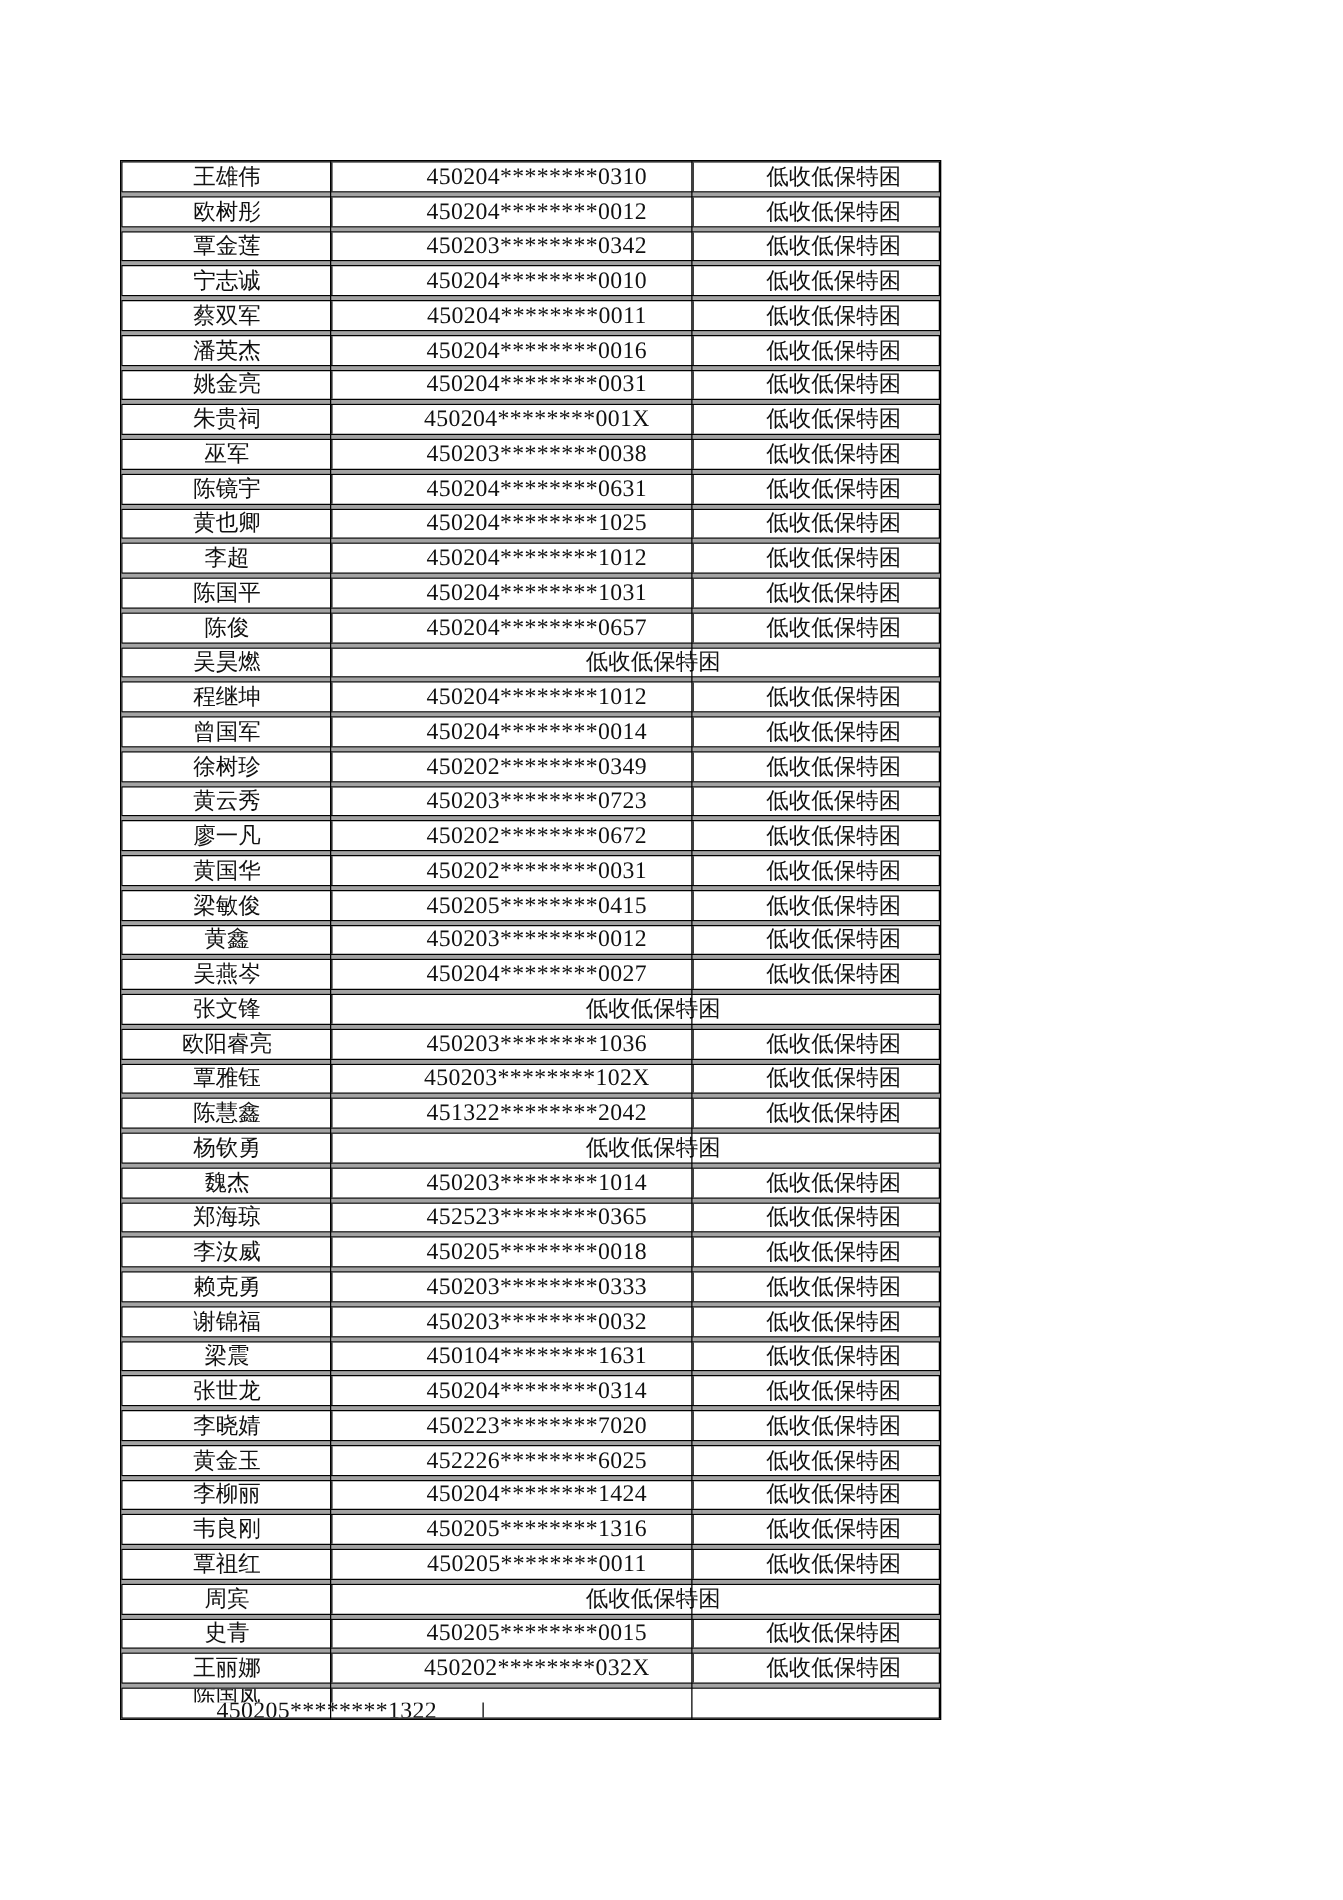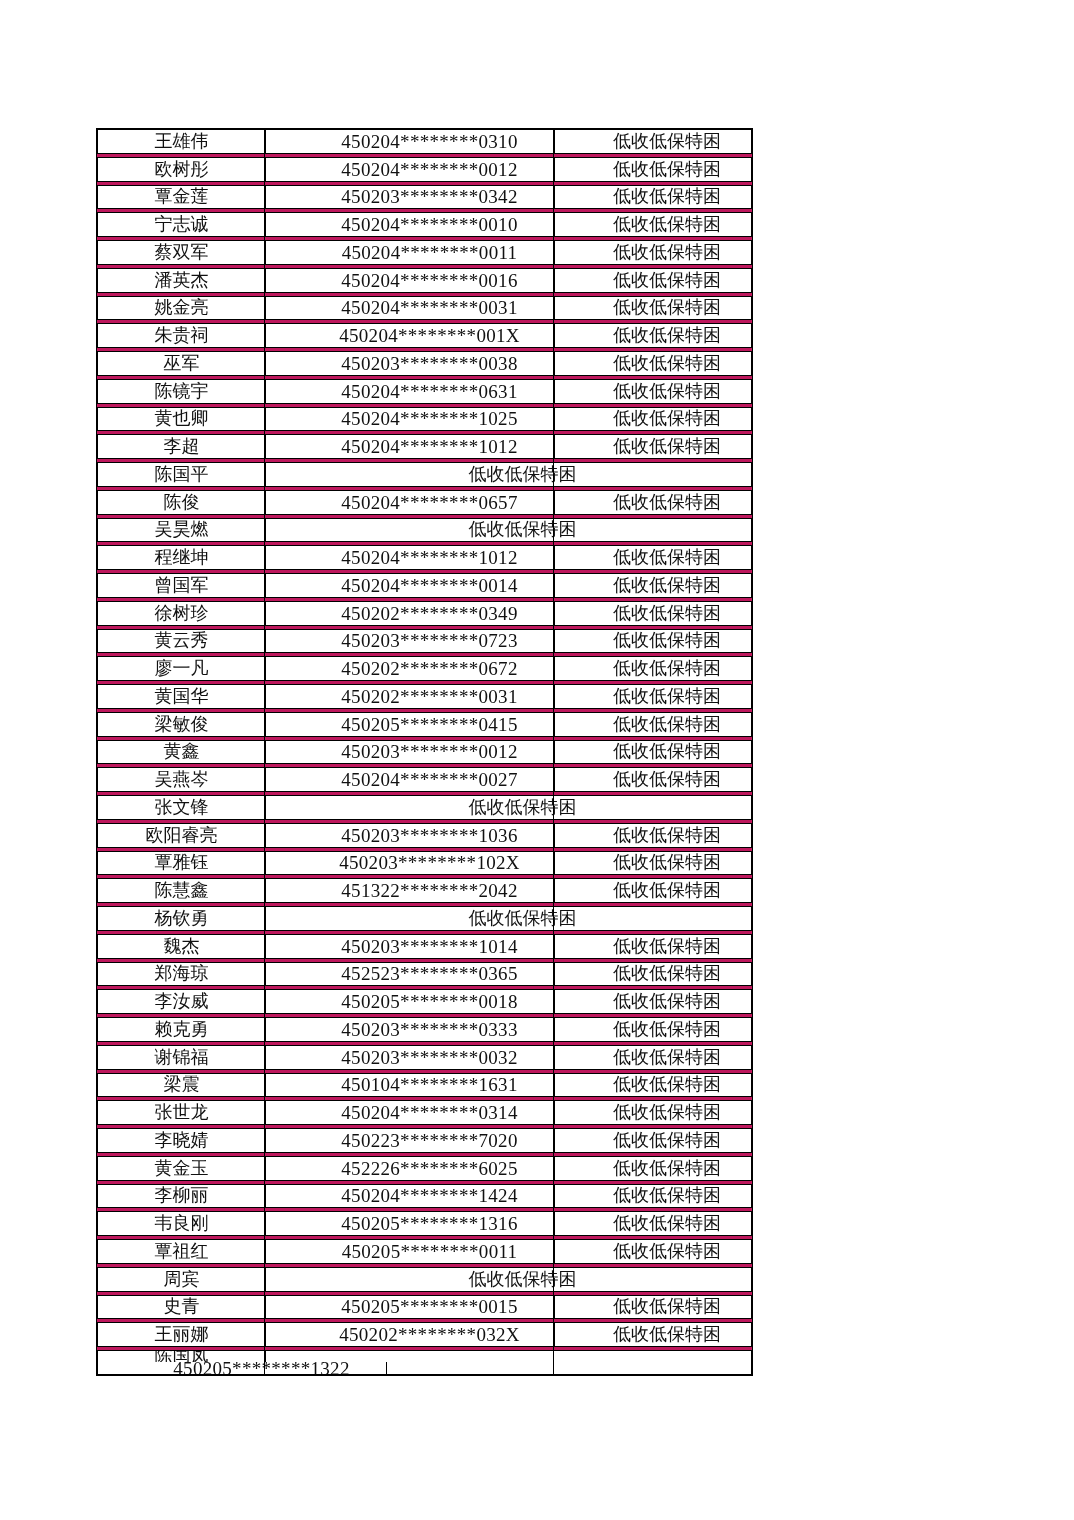--- a/index.html
+++ b/index.html
@@ -15,21 +15,21 @@
     color: #111111;
     overflow: hidden;
   }
   .doc-table {
     position: absolute;
     left: 96px;
     top: 128px;
     width: 657px;
     box-sizing: border-box;
     border: 1px solid #000000;
-    background: #be185d;
+    background: #a3a3a3;
   }
   .vline {
     position: absolute;
     top: 0;
     bottom: 0;
     width: 1px;
     background: #000000;
     z-index: 1;
   }
   .vline.v1 { left: 167px; }
@@ -134,20 +134,21 @@
         <div class="cell idnum">450204********1025</div>
         <div class="cell cat">低收低保特困</div>
       </div>
       <div class="t-row">
         <div class="cell name">李超</div>
         <div class="cell idnum">450204********1012</div>
         <div class="cell cat">低收低保特困</div>
       </div>
       <div class="t-row">
         <div class="cell name">陈国平</div>
+        <div class="cell idnum">450204********1031</div>
         <div class="cell cat">低收低保特困</div>
       </div>
       <div class="t-row">
         <div class="cell name">陈俊</div>
         <div class="cell idnum">450204********0657</div>
         <div class="cell cat">低收低保特困</div>
       </div>
       <div class="t-row">
         <div class="cell name">吴昊燃</div>
         <div class="cell cat">低收低保特困</div>

